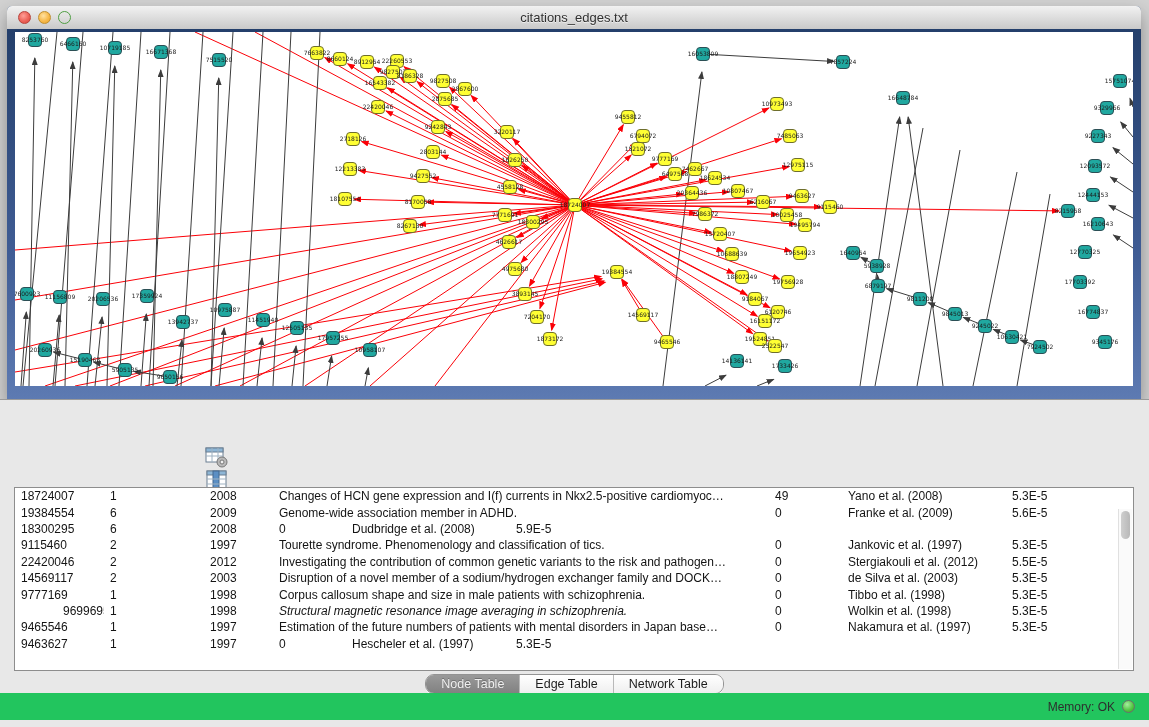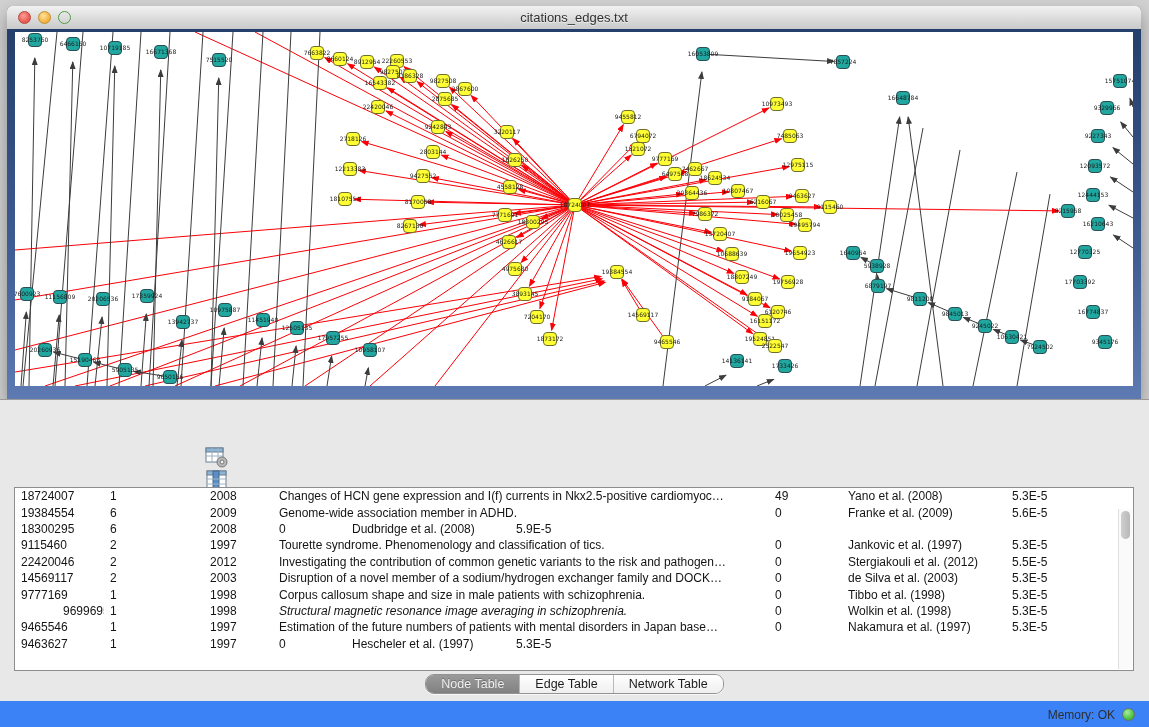--- a/index.html
+++ b/index.html
@@ -107,21 +107,21 @@
     box-shadow:0 1px 0 rgba(255,255,255,.7);
   }
   .seg-btn{
     padding:2px 15px;font-size:12.5px;color:#1c1c1c;
     background:linear-gradient(#ffffff,#efefef);
     border-right:1px solid #b9b9b9;cursor:default;
   }
   .seg-btn:last-child{border-right:none;}
   .seg-btn.sel{background:linear-gradient(#9a9a9a,#818181);color:#efefef;text-shadow:0 -1px 0 rgba(0,0,0,.25);}
   
-  .statusbar{position:absolute;left:0;bottom:0;width:100%;height:27px;background:#3b82f6;}
+  .statusbar{position:absolute;left:0;bottom:8px;width:100%;height:27px;background:#22c55e;}
   .mem{position:absolute;right:34px;top:7px;font-size:12px;color:#2e2e2e;}
   .mem-dot{
     position:absolute;right:14px;top:7px;width:13px;height:13px;border-radius:50%;
     background:radial-gradient(circle at 38% 32%,#a6eda0,#4fc53e 60%,#33a426);
     border:1px solid #6d6d6d;box-sizing:border-box;
   }
   
   .tool-btn svg{display:block;}
 </style>
 </head>

